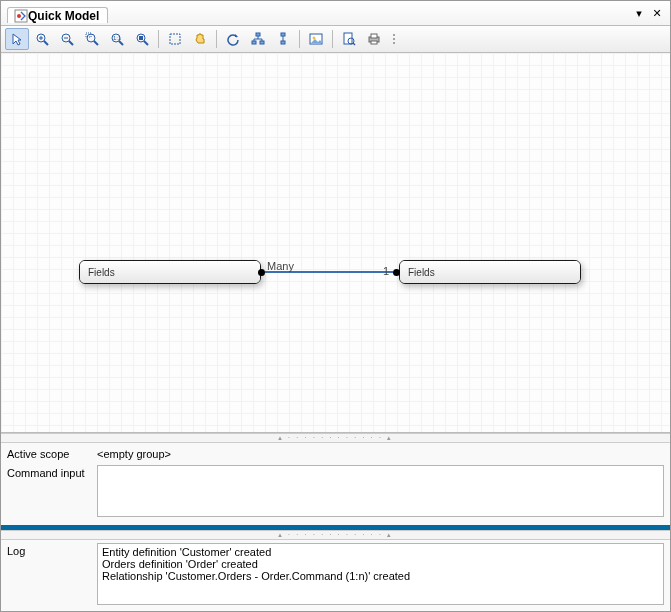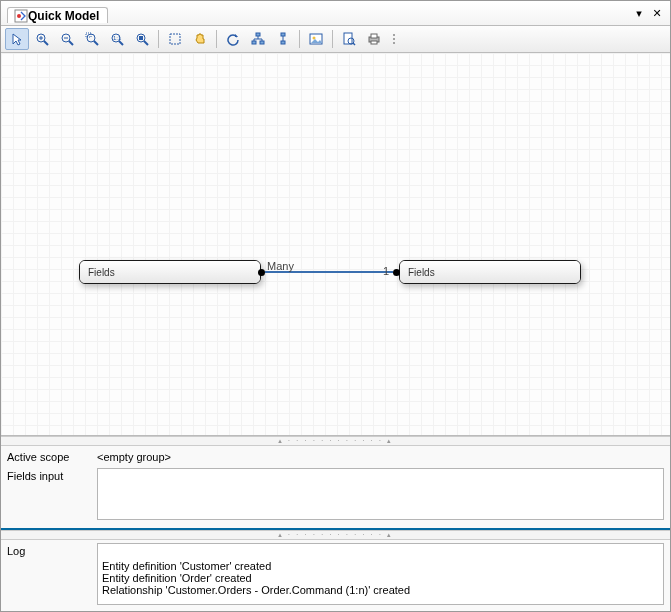--- a/index.html
+++ b/index.html
@@ -21,27 +21,27 @@
   background-size:12px 12px}
 .entity{position:absolute;width:180px;border-radius:6px;box-shadow:2px 3px 6px rgba(0,0,0,.25);overflow:hidden;border:1px solid #1a1a1a}
 .entity .hdr{height:22px;background:linear-gradient(#6a6a6a,#1a1a1a 55%,#000);color:#fff;display:flex;align-items:center;padding:0 6px;font-size:12px}
 .entity .hdr .flex{flex:1}
 .entity .collapse{width:18px;height:14px;border:1px solid #777;border-radius:2px;background:linear-gradient(#444,#222);display:flex;align-items:center;justify-content:center}
 .entity .body{height:22px;background:linear-gradient(#fff,#e7e7e7);display:flex;align-items:center;padding:0 8px;font-size:10px;color:#333}
 .port{position:absolute;width:7px;height:7px;background:#000;border-radius:50%}
 .line{position:absolute;height:2px;background:#3a6fb0}
 .relLabel{position:absolute;font-size:11px;color:#444}
 .splitter{height:8px;border-top:1px solid #ccc;border-bottom:1px solid #ccc;background:#f4f4f4;display:flex;align-items:center;justify-content:center;color:#999;font-size:7px;letter-spacing:2px}
-.panel{border-bottom:2px solid #0369a1;background:#f9f9f9;padding:3px 6px}
+.panel{border-bottom:5px solid #0369a1;background:#f9f9f9;padding:3px 6px}
 .row{display:flex;align-items:flex-start;margin-bottom:3px}
 .row .lbl{width:90px;padding-top:2px}
 .row .val{flex:1}
 .txt{border:1px solid #b5b5b5;background:#fff;font-family:inherit;font-size:11px;padding:2px 4px;box-sizing:border-box;width:100%}
 textarea.txt{height:52px;resize:none}
-.logarea{border:1px solid #b5b5b5;background:#fff;height:62px;padding:16px 4px;overflow:auto;box-sizing:border-box}
+.logarea{border:1px solid #b5b5b5;background:#fff;height:62px;padding:2px 4px;overflow:auto;box-sizing:border-box}
 .scope{padding:2px 0}
 svg{display:block}
 </style>
 </head>
 <body>
 
 <div class="window">
 
   <div class="titlebar">
     <div class="tab">
@@ -182,35 +182,35 @@
   </div>
 
   <div class="splitter">▴ · · · · · · · · · · · · ▴</div>
 
   <div class="panel">
     <div class="row">
       <div class="lbl">Active scope</div>
       <div class="val scope">&lt;empty group&gt;</div>
     </div>
     <div class="row">
-      <div class="lbl">Fields input</div>
+      <div class="lbl">Command input</div>
       <div class="val">
         <textarea class="txt" value="" style=""></textarea>
       </div>
     </div>
   </div>
 
   <div class="splitter">▴ · · · · · · · · · · · · ▴</div>
 
   <div class="panel" style="border-bottom:none">
     <div class="row">
       <div class="lbl">Log</div>
       <div class="val">
         <div class="logarea" id="logarea">
             <div>Entity definition 'Customer' created</div>
-            <div>Entity definition 'Order' created</div>
+            <div>Orders definition 'Order' created</div>
             <div>Relationship 'Customer.Orders - Order.Command (1:n)' created</div>
           </div>
       </div>
     </div>
   </div>
 
 </div>
 
 </body></html>

